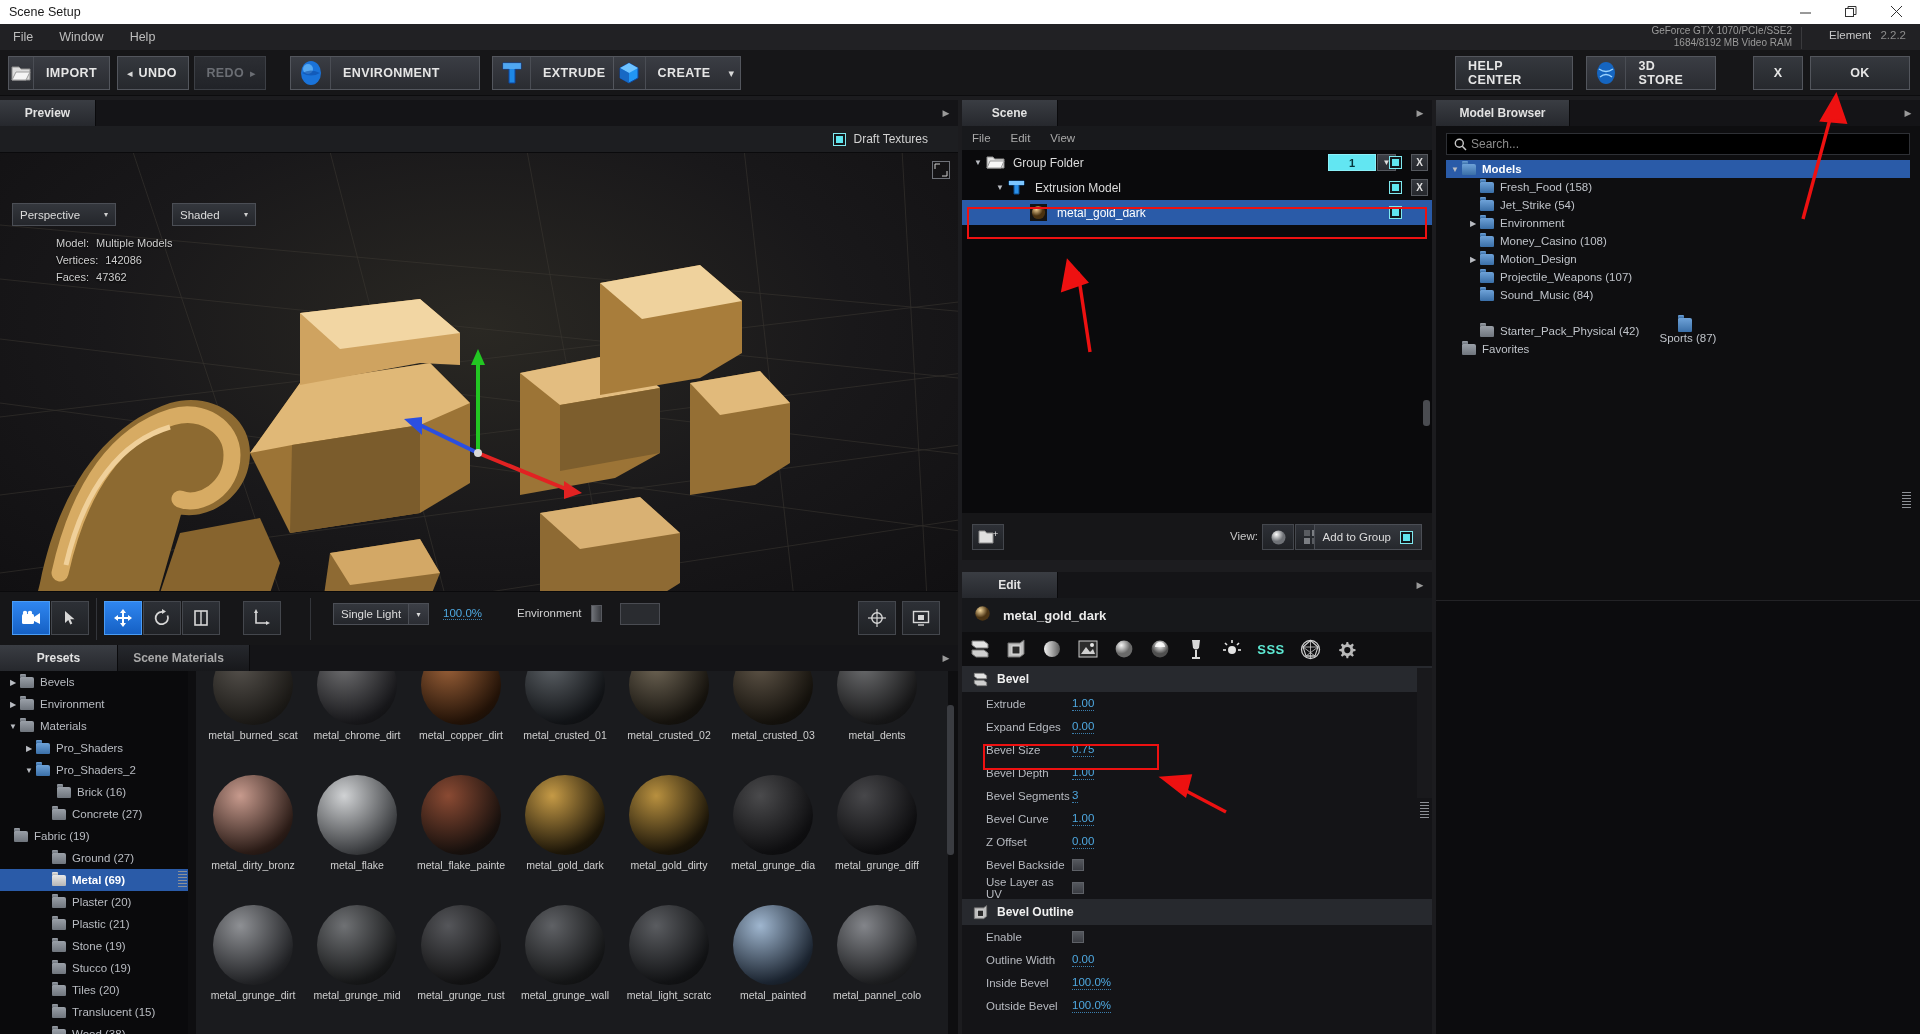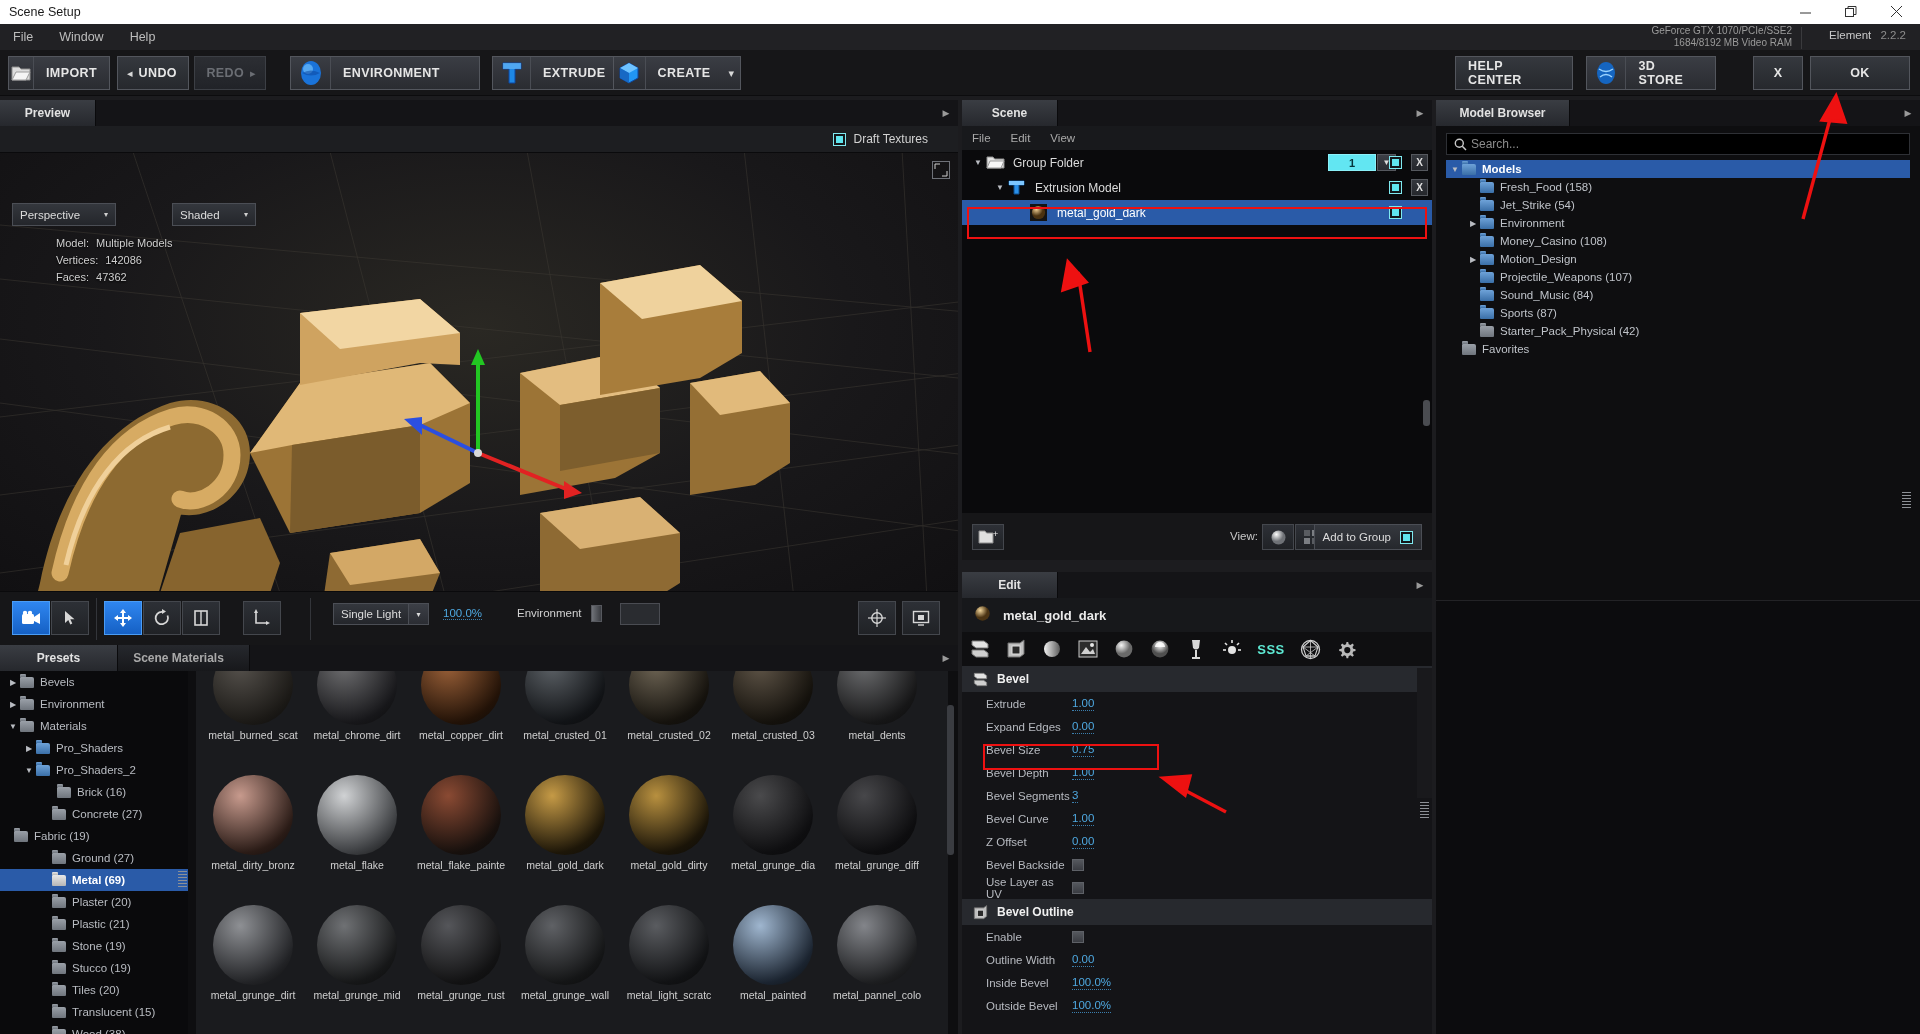--- a/index.html
+++ b/index.html
@@ -963,21 +963,21 @@
       <div class="mbrow" style="padding-left: 20px;">
         <span class="tw"></span>
         <span class="fico blue"></span>
         <span>Projectile_Weapons (107)</span>
       </div>
       <div class="mbrow" style="padding-left: 20px;">
         <span class="tw"></span>
         <span class="fico blue"></span>
         <span>Sound_Music (84)</span>
       </div>
-      <div class="mbrow" style="padding-left: 20px;">
+      <div class="mbrow" style="padding-left: 20px; flex-direction: column;">
         <span class="tw"></span>
         <span class="fico blue"></span>
         <span>Sports (87)</span>
       </div>
       <div class="mbrow" style="padding-left: 20px;">
         <span class="tw"></span>
         <span class="fico "></span>
         <span>Starter_Pack_Physical (42)</span>
       </div>
       <div class="mbrow" style="padding-left: 2px;">

